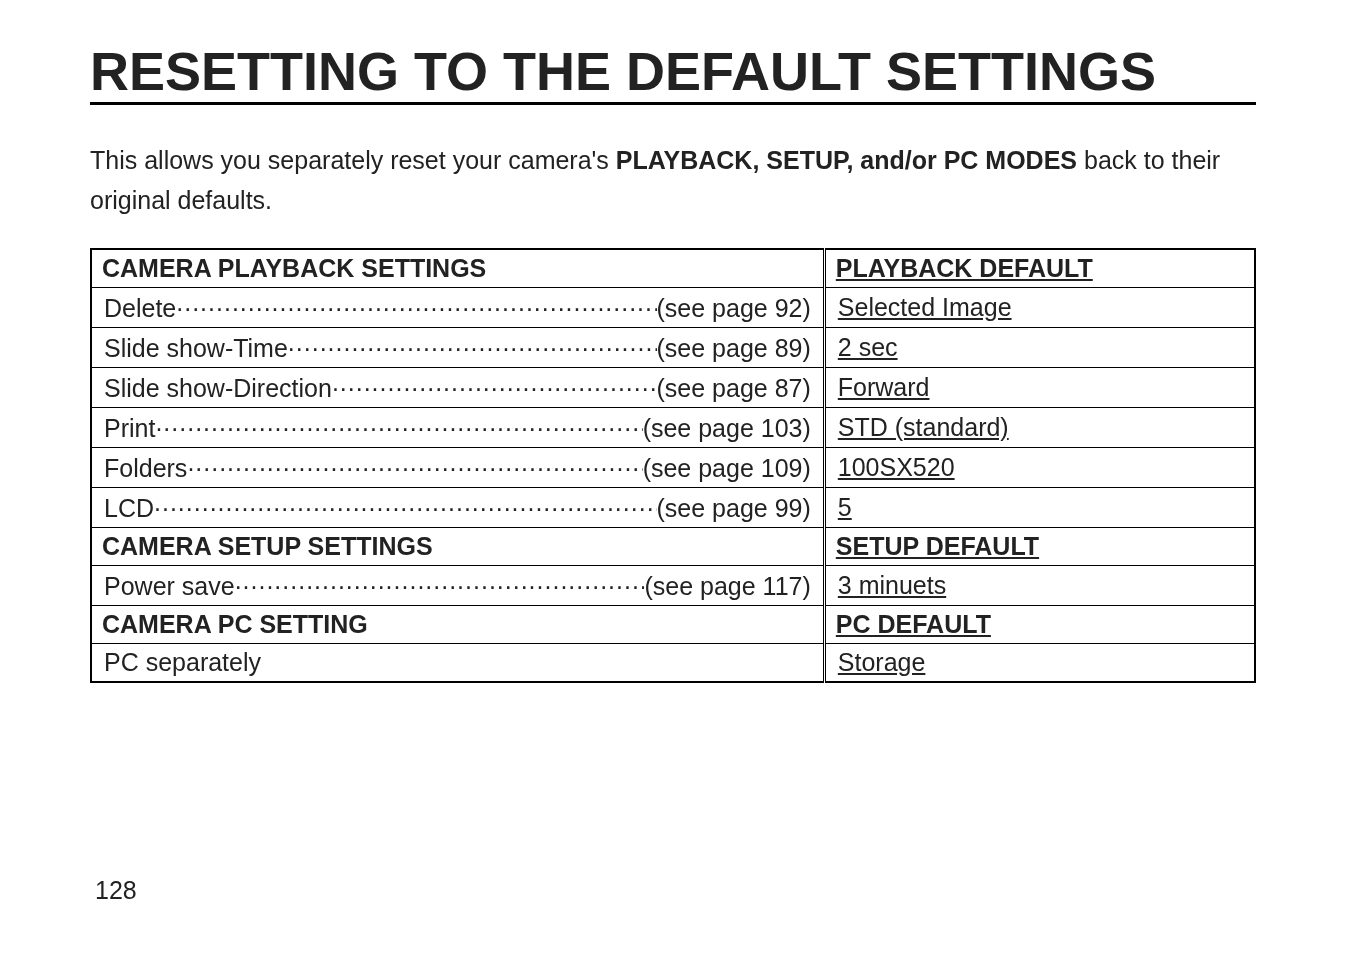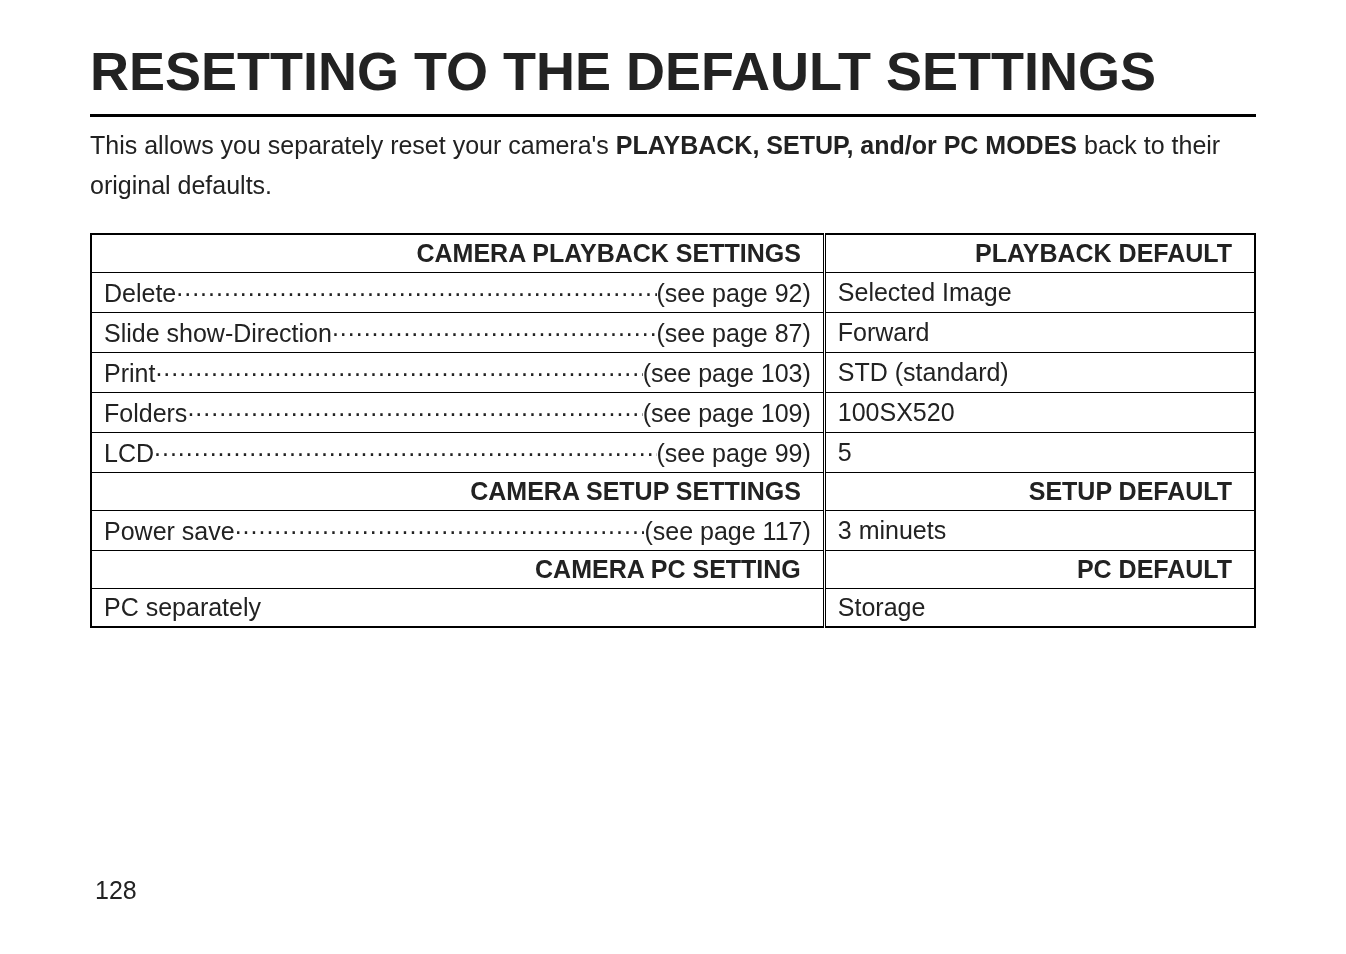--- a/index.html
+++ b/index.html
@@ -15,56 +15,57 @@
     color: #222;
     padding: 40px 90px 40px 90px;
   }
   h1.page-title {
     font-family: "Arial Narrow", Arial, sans-serif;
     font-stretch: condensed;
     font-weight: 800;
     font-size: 54px;
     letter-spacing: 0px;
     border-bottom: 3px solid #000;
-    padding-bottom: 12px;
-    margin-bottom: 8px;
+    padding-bottom: 0;
+    margin-bottom: 35px;
   }
   p.intro {
     font-size: 25px;
     line-height: 1.6;
     margin-bottom: 28px;
   }
   p.intro .bold {
     font-weight: bold;
   }
   table.settings {
     width: 100%;
     border-collapse: collapse;
     border: 2px solid #000;
     font-size: 25px;
   }
   table.settings th {
-    text-align: right;
+    text-align: left;
     font-weight: bold;
-    padding: 4px 22px;
+    padding: 4px 10px;
     border: 1px solid #000;
     border-bottom: 1px solid #000;
   }
   table.settings td {
     padding: 4px 12px;
     border: 1px solid #000;
     vertical-align: middle;
   }
   
   table.settings th.col1, table.settings td.col1 {
     border-right: 3px double #000;
     width: 63%;
   }
   table.settings th.col2, table.settings td.col2 {
     border-left: 3px double #000;
+    text-decoration: underline;
   }
   
   tr.section-header th {
     border-top: 1px solid #000;
     border-bottom: 1px solid #000;
   }
   tr.section-header:first-child th {
     border-top: 2px solid #000;
   }
   
@@ -121,20 +122,30 @@
             <span class="label">Delete </span>
             <span class="dots"></span>
             <span class="ref">(see page 92)</span>
           </div>
         </td>
         <td class="col2">Selected Image</td>
       </tr>
       <tr>
         <td class="col1">
           <div class="leader">
+            <span class="label">Slide show-Time </span>
+            <span class="dots"></span>
+            <span class="ref">(see page 89)</span>
+          </div>
+        </td>
+        <td class="col2">2 sec</td>
+      </tr>
+      <tr>
+        <td class="col1">
+          <div class="leader">
             <span class="label">Slide show-Direction </span>
             <span class="dots"></span>
             <span class="ref">(see page 87)</span>
           </div>
         </td>
         <td class="col2">Forward</td>
       </tr>
       <tr>
         <td class="col1">
           <div class="leader">

